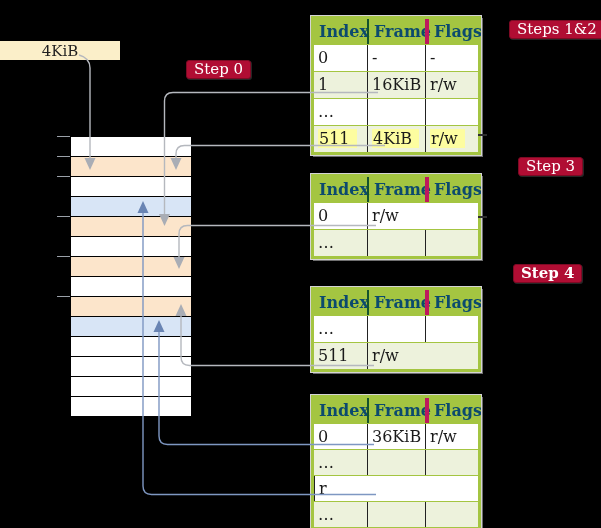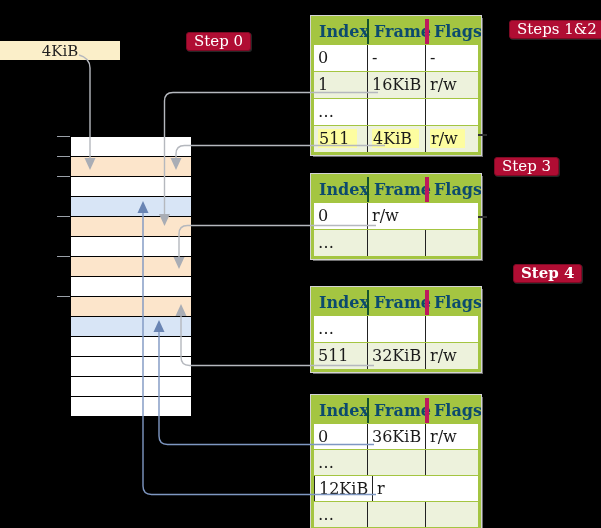--- a/index.html
+++ b/index.html
@@ -7,23 +7,23 @@
           font-family:"DejaVu Serif", serif;}
 
   
   .frame-box{position:absolute;left:0;top:41px;width:120px;height:19px;background:#fbefc9;
              color:#1f1f1f;font-size:15px;display:flex;align-items:center;justify-content:center;}
 
   
   .badge{position:absolute;height:17px;line-height:17px;padding:0 7px;background:#b00d33;
          border:1px solid #7d0a24;border-radius:3px;color:#fff;font-size:15px;
          box-shadow:1px 1px 0 rgba(70,70,70,.55);white-space:nowrap;}
-  .badge.b0{left:186px;top:32px;}
+  .badge.b0{left:186px;top:60px;}
   .badge.b12{left:509px;top:20px;}
-  .badge.b3{left:494px;top:157px;}
+  .badge.b3{left:518px;top:157px;}
   .badge.b4{left:513px;top:264px;font-weight:bold;}
 
   
   .stack{position:absolute;left:70px;top:136px;width:120px;border:1px solid #000;border-bottom:none;}
   .srow{height:19px;border-bottom:1px solid #000;background:#fff;}
   .srow.free{background:#ffffff;}
   .srow.page-table{background:#fce5cb;}
   .srow.mapped{background:#d8e5f6;}
 
   
@@ -127,21 +127,20 @@
       <div class="pth c2">Frame</div>
       <div class="pth c3">Flags</div>
     </div>
     <div class="ptr">
       <div class="ptd c1">…</div>
       <div class="ptd c2"></div>
       <div class="ptd c3"></div>
     </div>
     <div class="ptr alt">
       <div class="ptd c1">511</div>
-      <div class="ptd c2">32KiB</div>
       <div class="ptd c3">r/w</div>
     </div>
   </div>
 
   <div class="ptable t4">
     <div class="pthead">
       <div class="pth c1">Index</div>
       <div class="pth c2">Frame</div>
       <div class="pth c3">Flags</div>
     </div>
@@ -149,21 +148,20 @@
       <div class="ptd c1">0</div>
       <div class="ptd c2">36KiB</div>
       <div class="ptd c3">r/w</div>
     </div>
     <div class="ptr alt">
       <div class="ptd c1">…</div>
       <div class="ptd c2"></div>
       <div class="ptd c3"></div>
     </div>
     <div class="ptr">
-      <div class="ptd c2">12KiB</div>
       <div class="ptd c3">r</div>
     </div>
     <div class="ptr alt">
       <div class="ptd c1">…</div>
       <div class="ptd c2"></div>
       <div class="ptd c3"></div>
     </div>
   </div>
 
   <svg class="overlay" viewBox="0 0 601 528">

